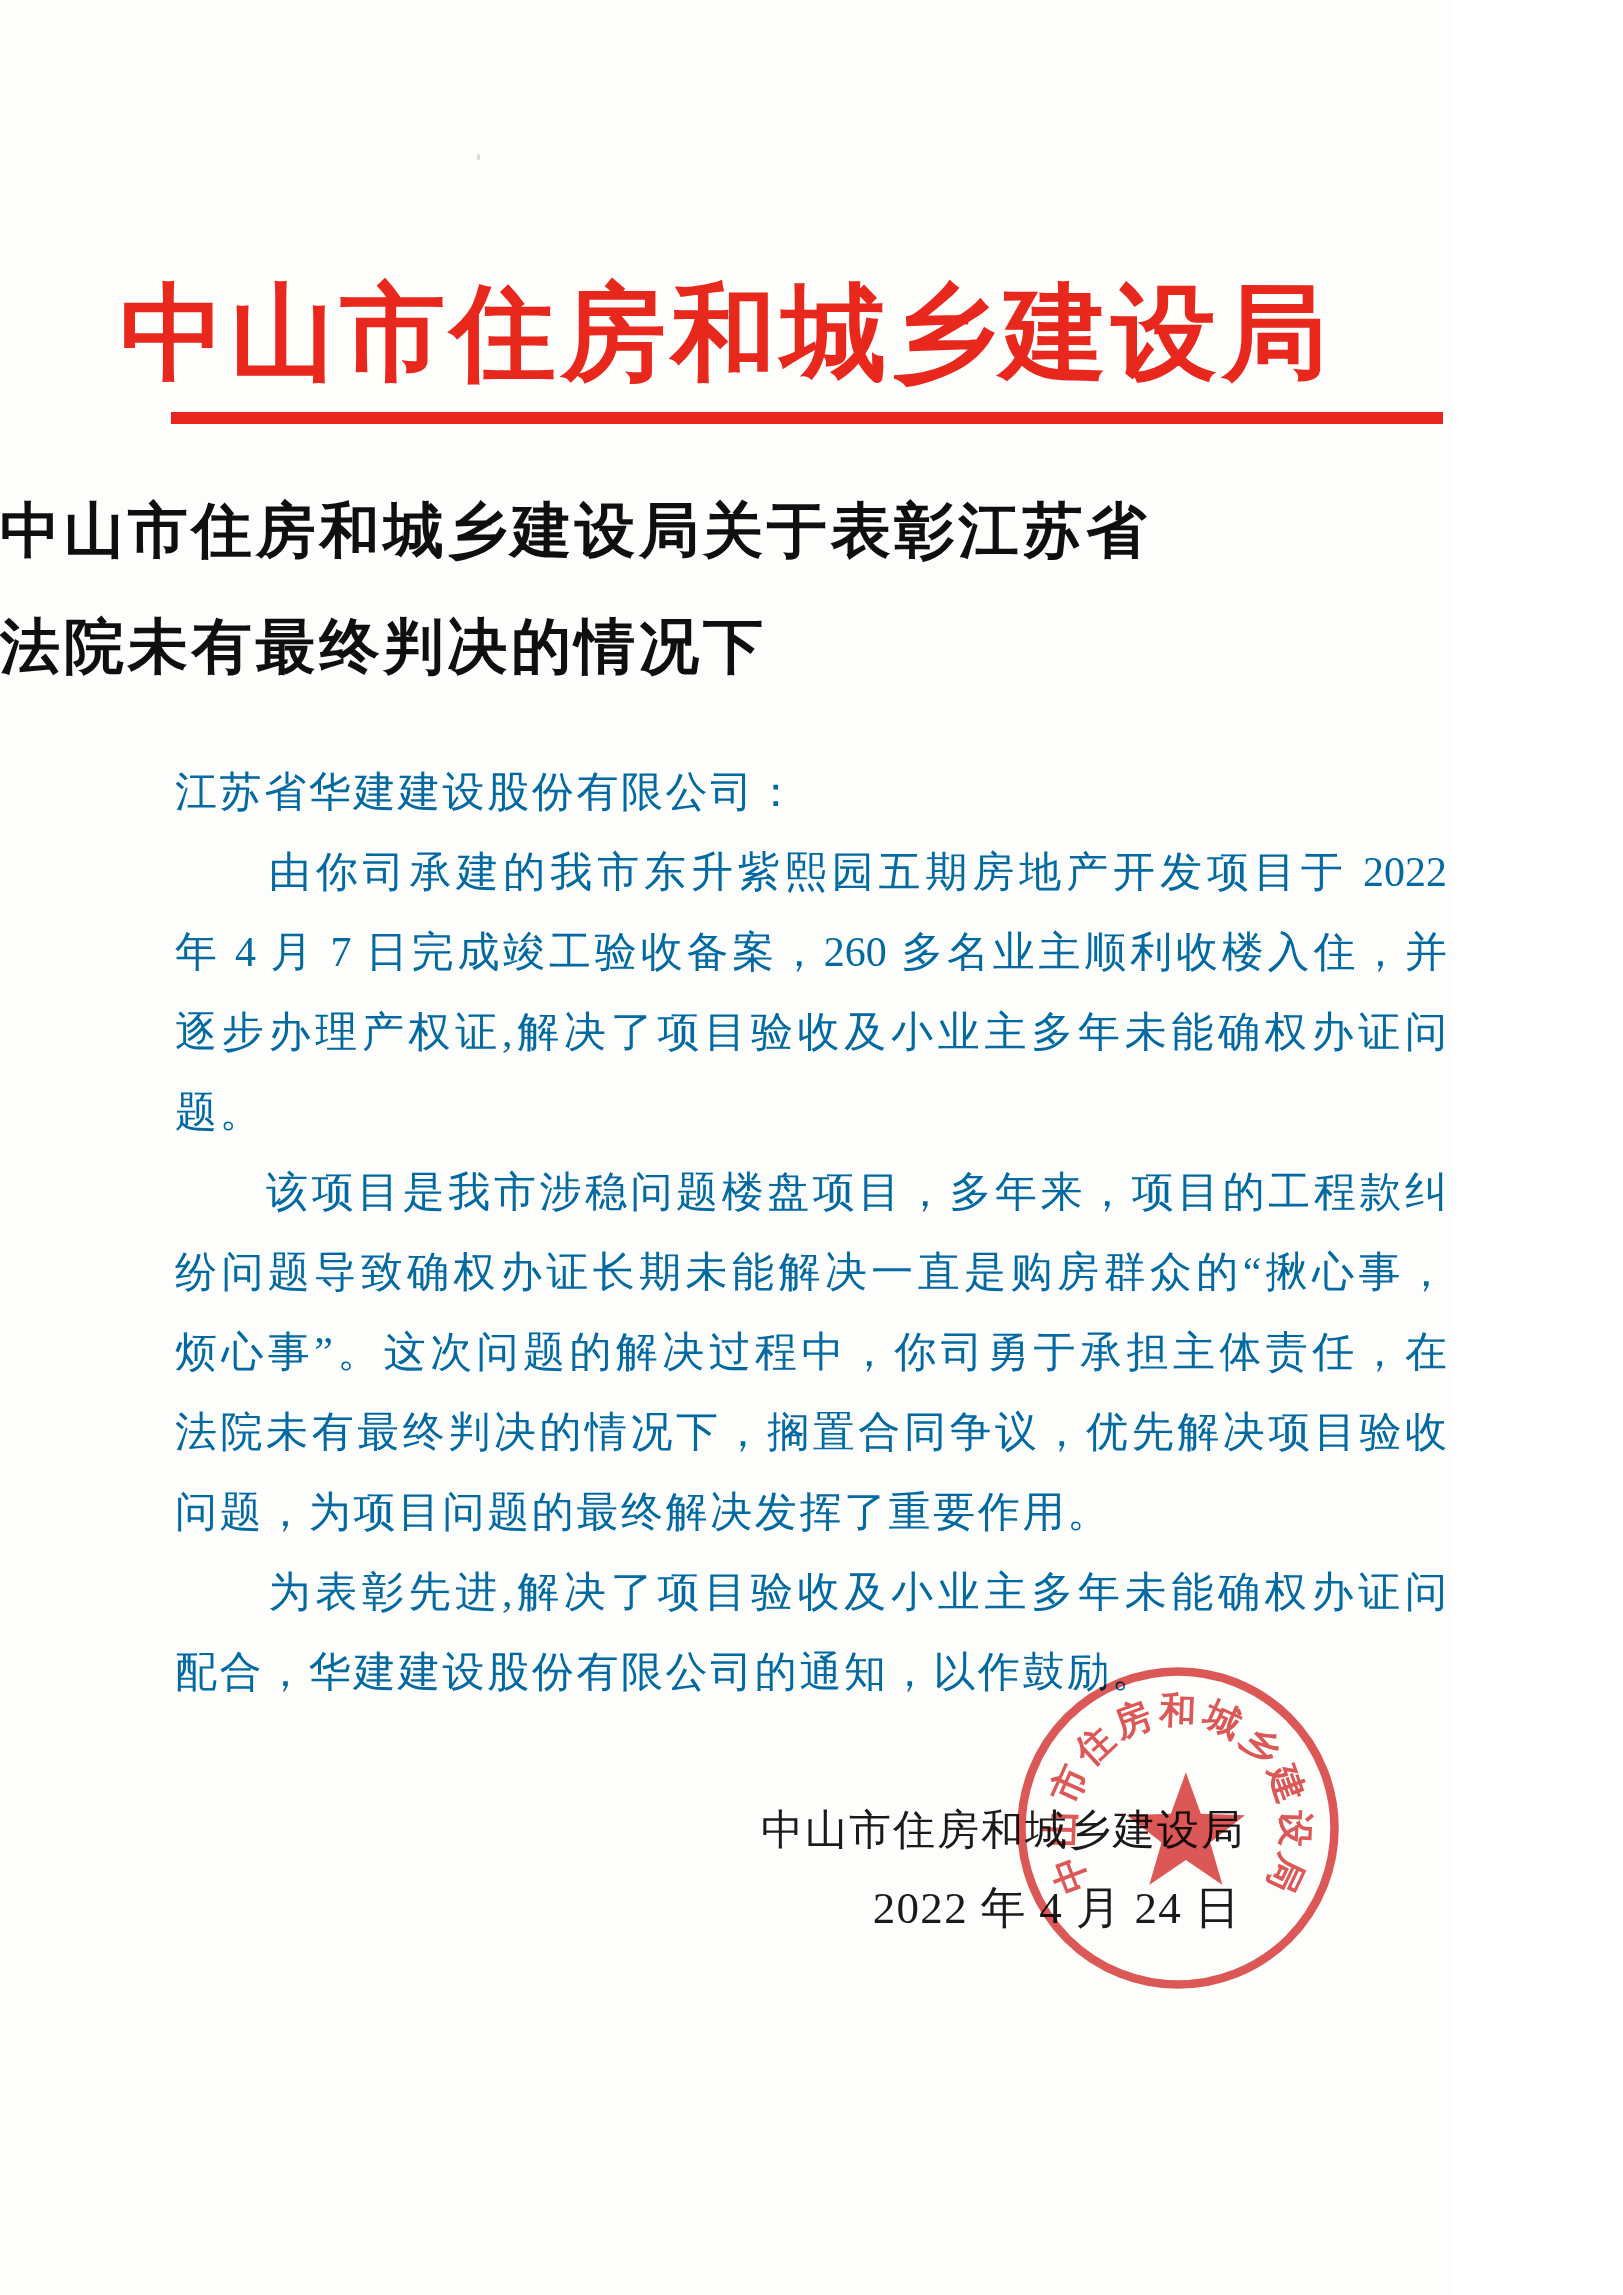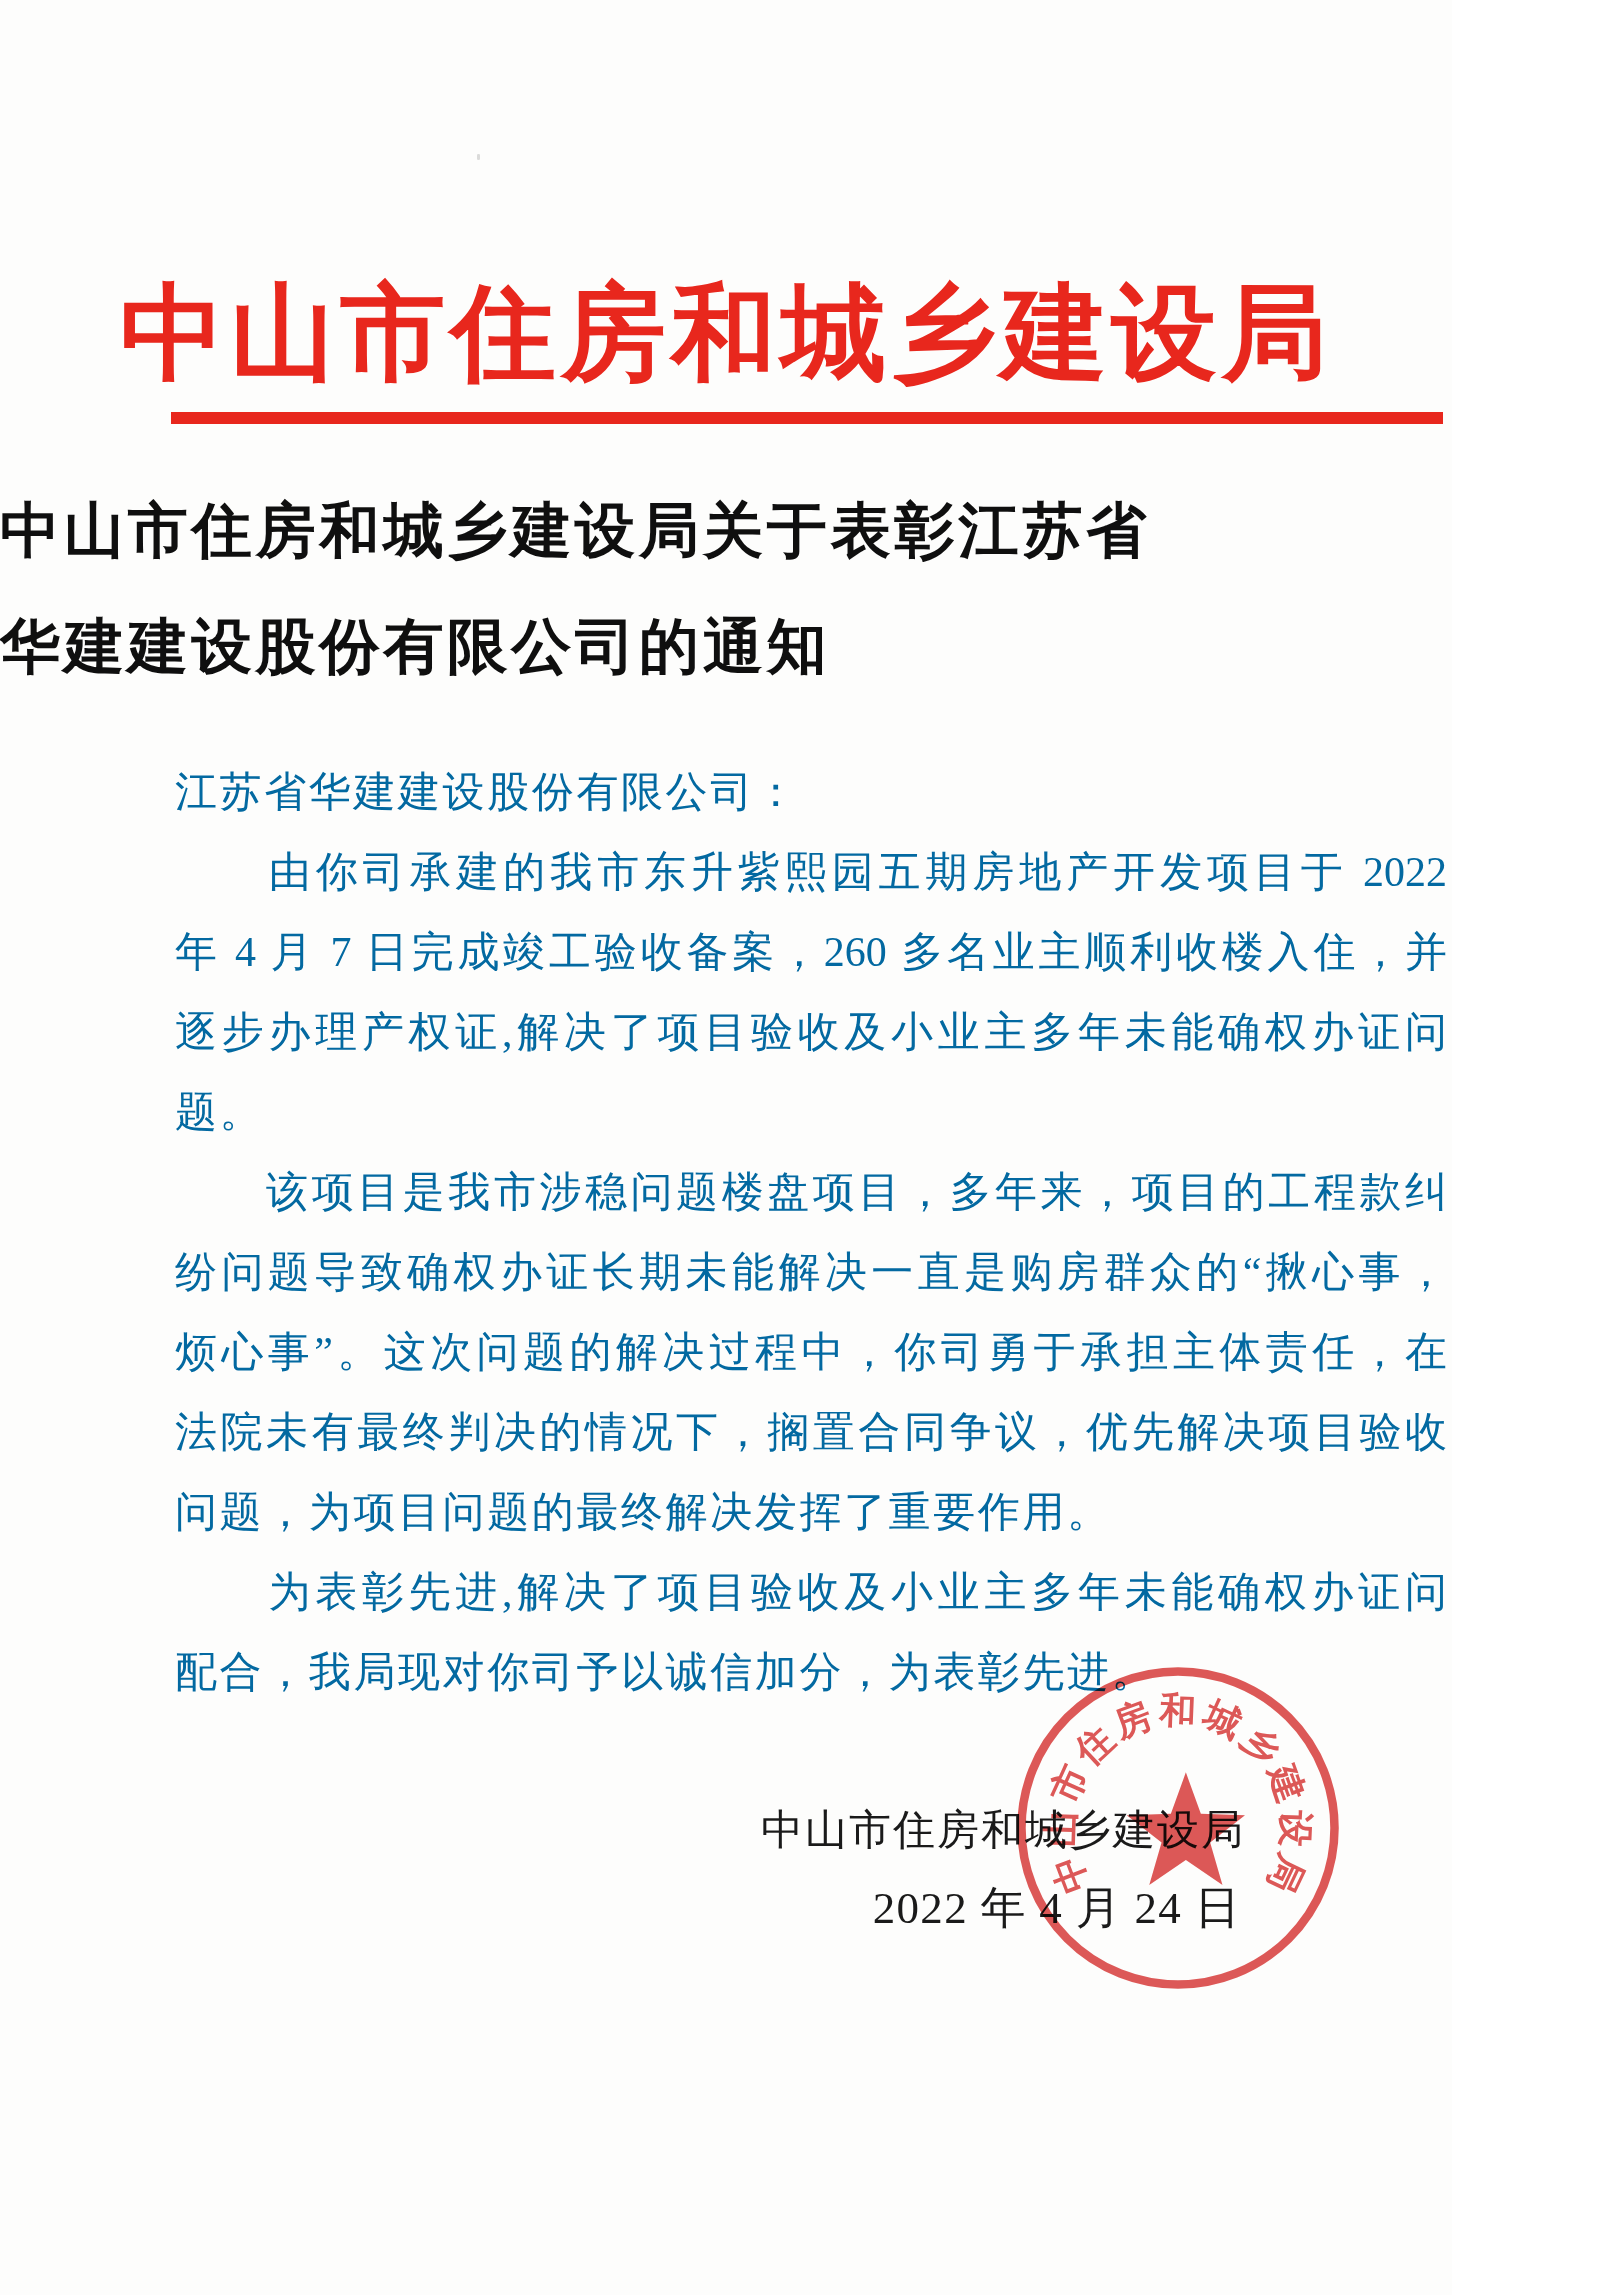--- a/index.html
+++ b/index.html
@@ -91,35 +91,35 @@
 </head>
 <body>
 
 <div class="page">
 
   <div class="letterhead">中山市住房和城乡建设局</div>
 
   <div class="rule"></div>
 
   <div class="title l1">中山市住房和城乡建设局关于表彰江苏省</div>
-  <div class="title l2">华建建设股份有限公司的通知</div>
+  <div class="title l2">法院未有最终判决的情况下</div>
 
   <div class="body-block">
     <div class="line">江苏省华建建设股份有限公司：</div>
     <div class="line fill">　　由你司承建的我市东升紫熙园五期房地产开发项目于 2022</div>
     <div class="line fill">年 4 月 7 日完成竣工验收备案，260 多名业主顺利收楼入住，并</div>
     <div class="line fill">逐步办理产权证,解决了项目验收及小业主多年未能确权办证问</div>
     <div class="line">题。</div>
     <div class="line fill">　　该项目是我市涉稳问题楼盘项目，多年来，项目的工程款纠</div>
     <div class="line fill">纷问题导致确权办证长期未能解决一直是购房群众的“揪心事，</div>
     <div class="line fill">烦心事”。这次问题的解决过程中，你司勇于承担主体责任，在</div>
     <div class="line fill">法院未有最终判决的情况下，搁置合同争议，优先解决项目验收</div>
     <div class="line">问题，为项目问题的最终解决发挥了重要作用。</div>
     <div class="line fill">　　为表彰先进,解决了项目验收及小业主多年未能确权办证问</div>
-    <div class="line">配合，我局现对你司予以诚信加分，为表彰先进。</div>
+    <div class="line">配合，华建建设股份有限公司的通知，以作鼓励。</div>
   </div>
 
   <div class="signature">中山市住房和城乡建设局</div>
 
   <div class="date">2022 年 4 月 24 日</div>
 
   <svg class="stamp" viewBox="0 0 510 510" xmlns="http://www.w3.org/2000/svg">
     <circle cx="255" cy="255" r="239" fill="none" stroke="#dc4b49" stroke-width="13"></circle>
     <polygon fill="#dc4b49" points="267,170 289.9,233.4 357.3,235.6 304.1,277.1 322.9,341.9 267,304 211.1,341.9 229.9,277.1 176.7,235.6 244.1,233.4"></polygon>
     <defs>

